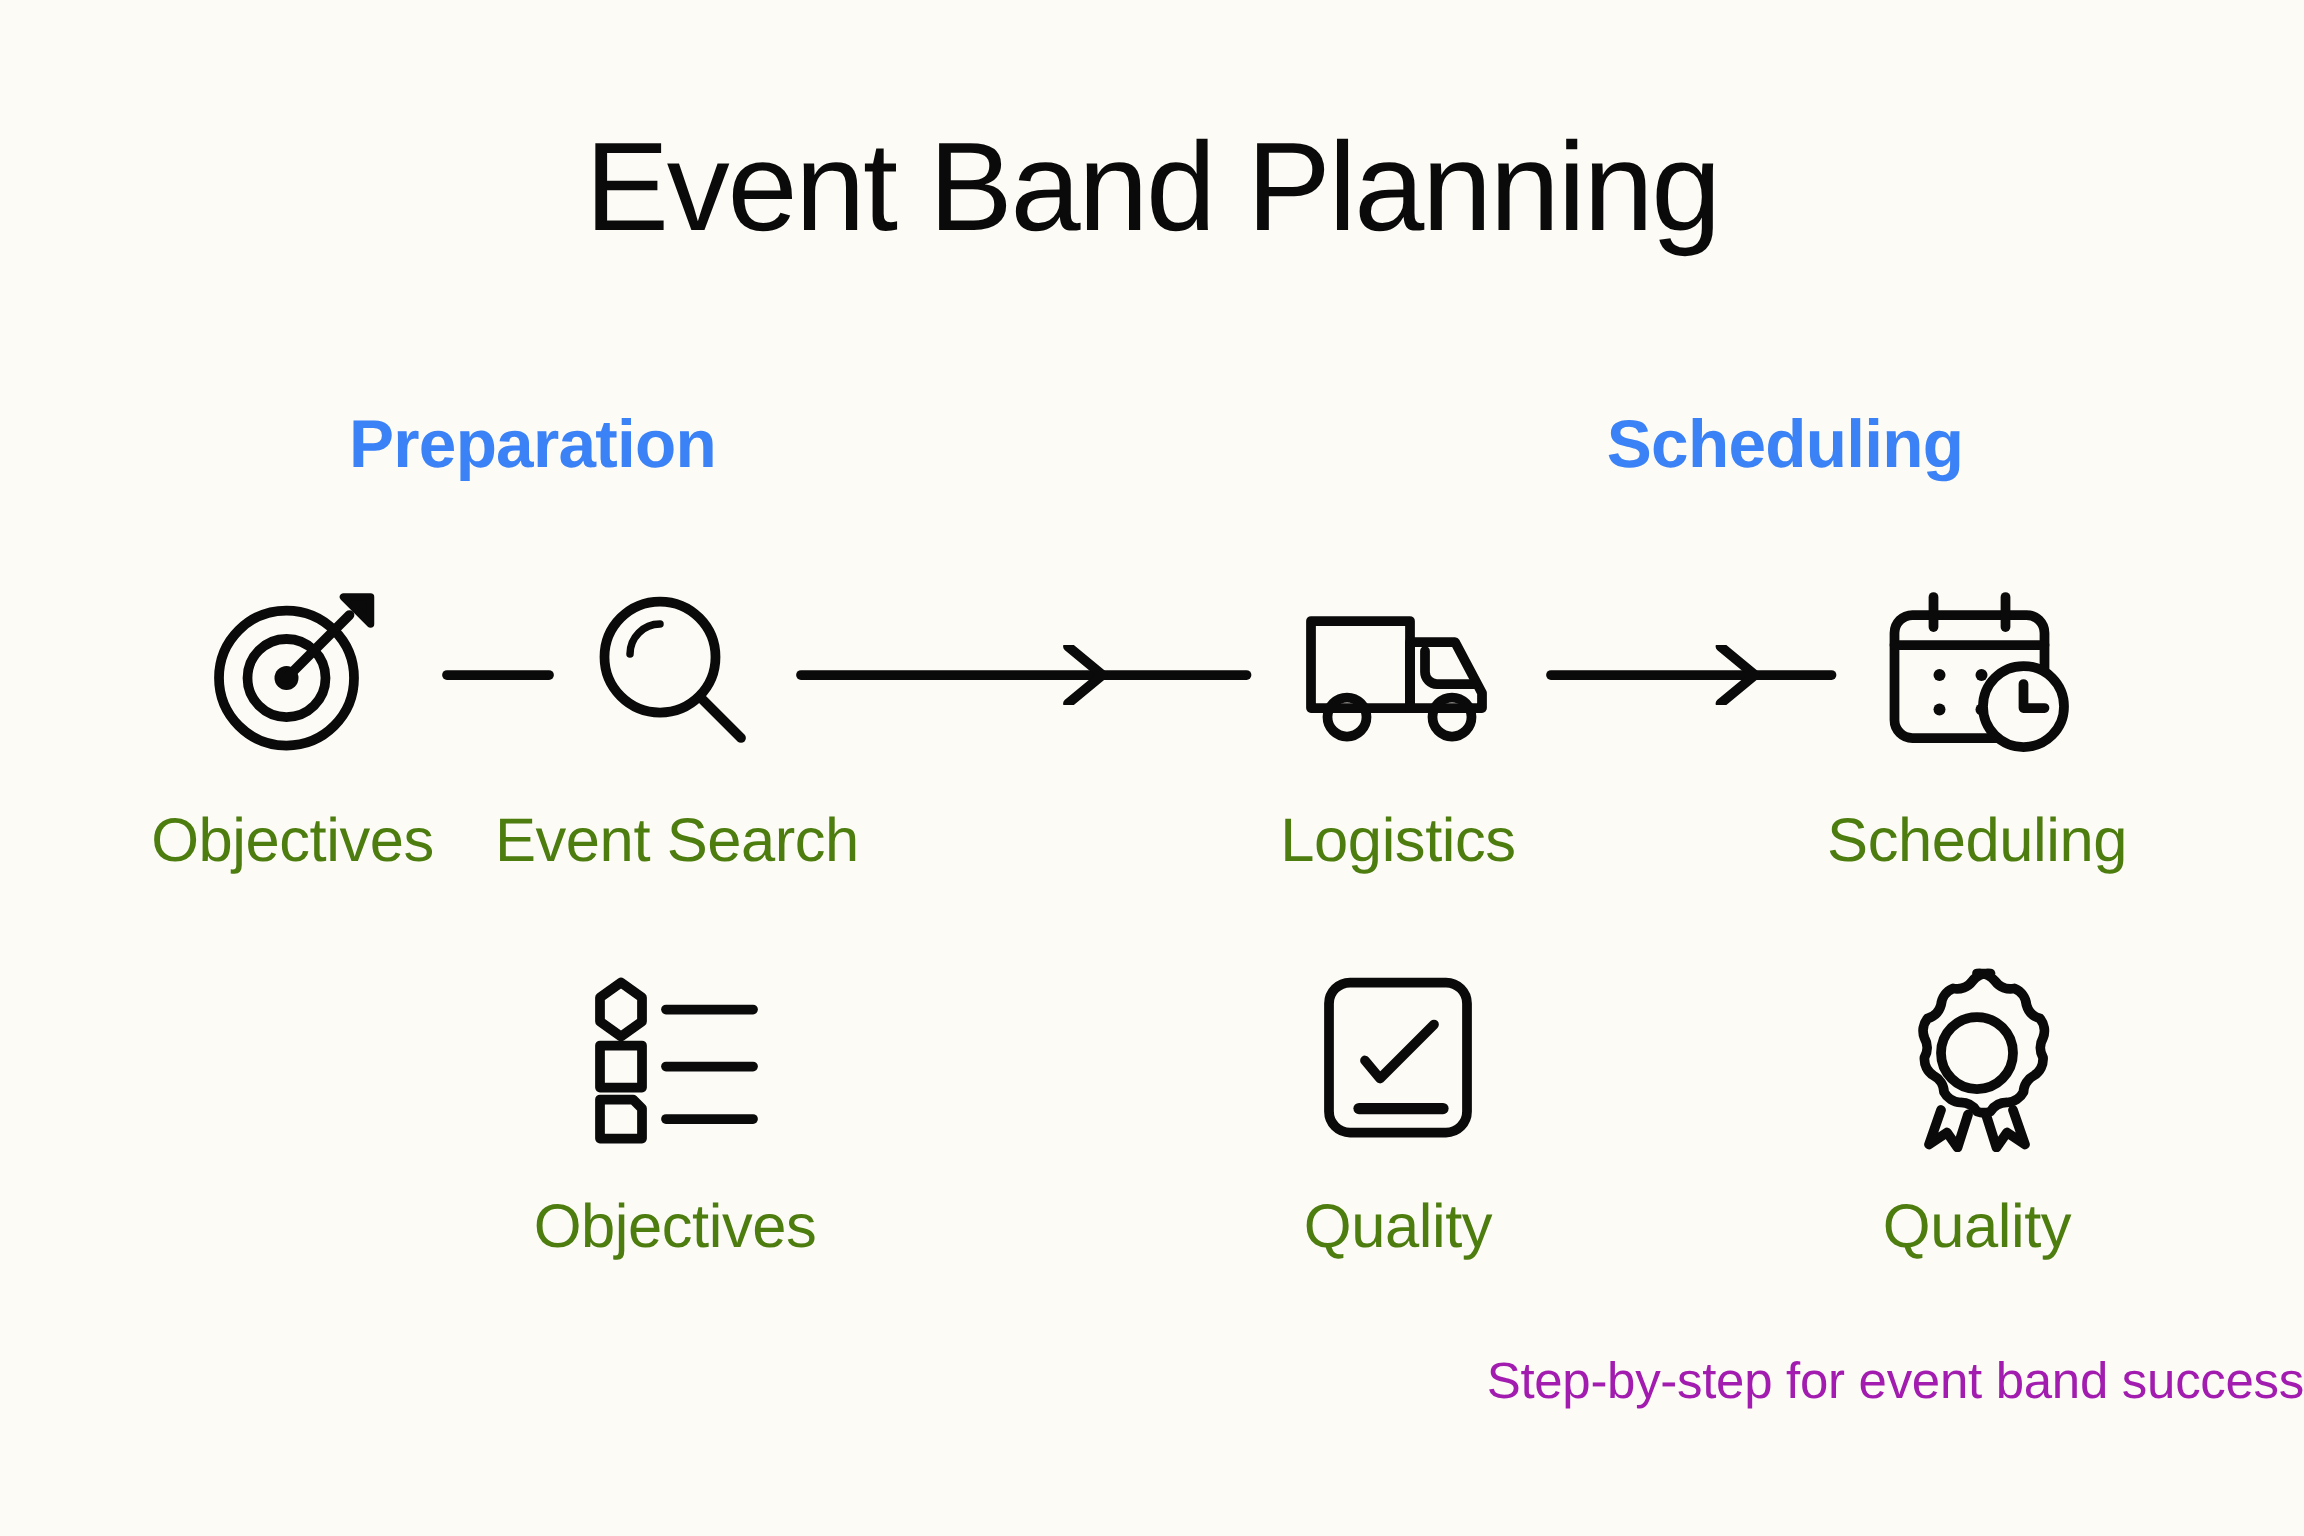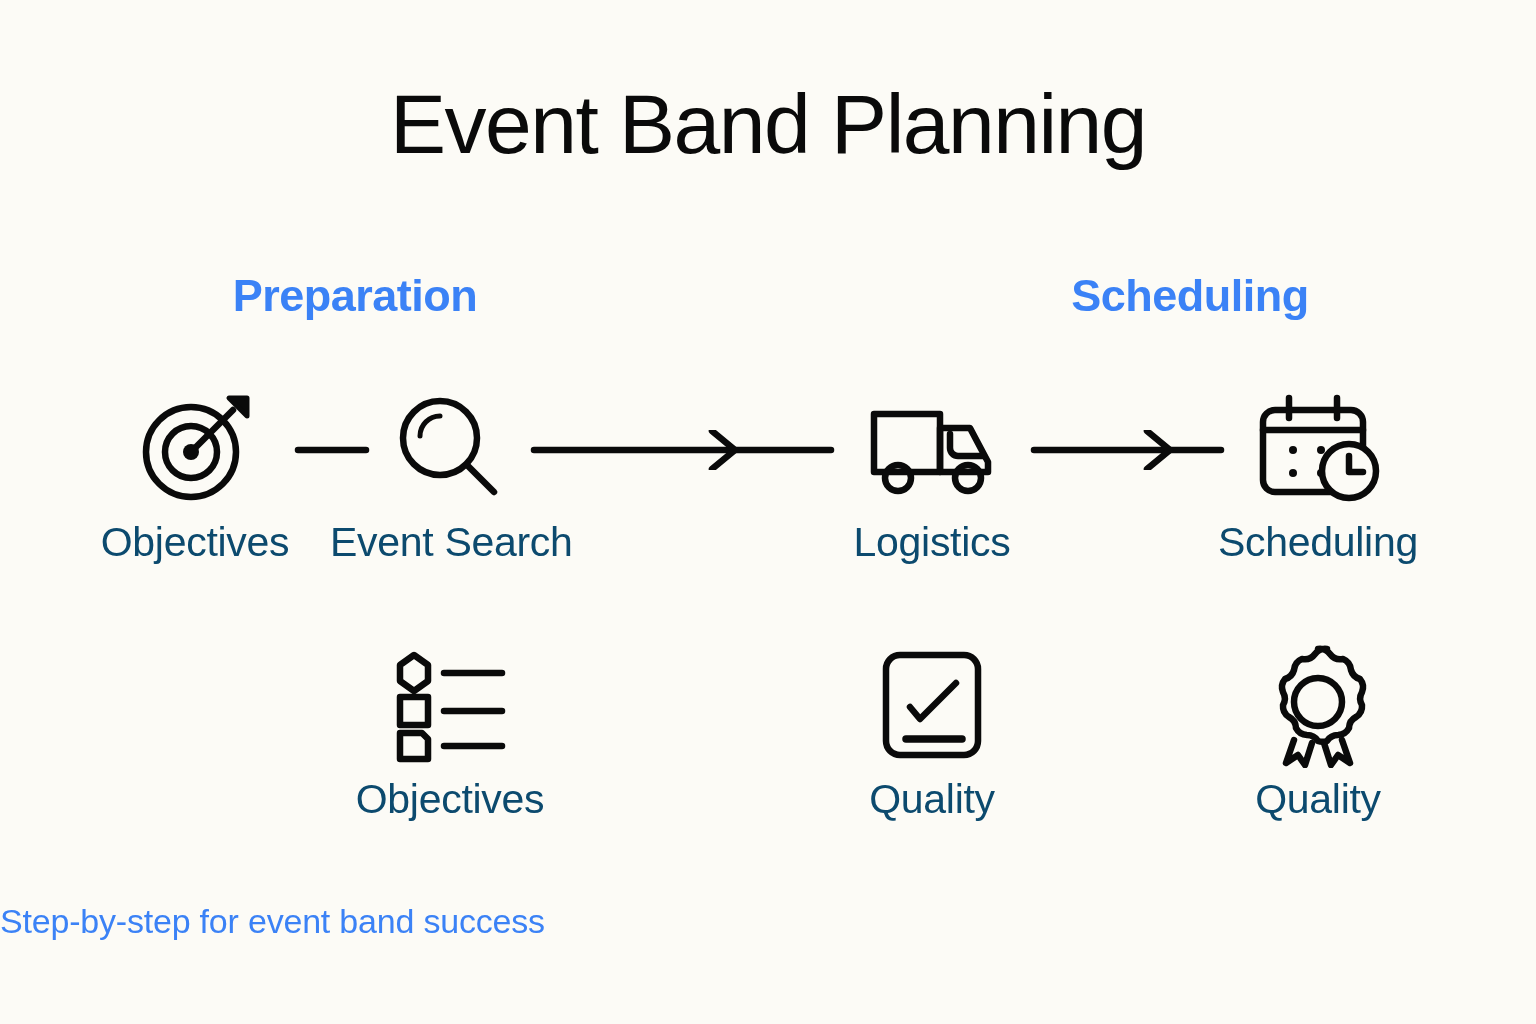--- a/index.html
+++ b/index.html
@@ -54,26 +54,26 @@
     width: 240px;
     text-align: center;
   }
   .cell .icon {
     height: 120px;
     display: flex;
     align-items: center;
     justify-content: center;
   }
   .cell .label {
-    margin-top: 14px;
+    margin-top: 32px;
     font-size: 41px;
     font-weight: 400;
     line-height: 1;
     letter-spacing: -0.3px;
-    color: #0c4a6e;
+    color: #4d7c0f;
     white-space: nowrap;
   }
 
   
   .cell.r1c1 { left:  75px; top: 388px; }
   .cell.r1c2 { left: 330px; top: 388px; }
   .cell.r1c3 { left: 812px; top: 388px; }
   .cell.r1c4 { left: 1198px; top: 388px; }
 
   
@@ -90,25 +90,25 @@
   .connector.dash   { left: 292px;  width: 80px; }
   .connector.arrow1 { left: 530px;  width: 305px; }
   .connector.arrow2 { left: 1030px; width: 195px; }
 
   
   .footer {
     position: absolute;
     top: 902px;
     left: 0;
     width: 1536px;
-    text-align: left;
+    text-align: right;
     font-size: 34px;
     font-weight: 400;
     letter-spacing: -0.2px;
-    color: #3b82f6;
+    color: #a21caf;
   }
 </style>
 </head>
 <body>
 
 <div class="page">
 
   <div class="title">Event Band Planning</div>
 
   <div class="group-header prep">Preparation</div>

